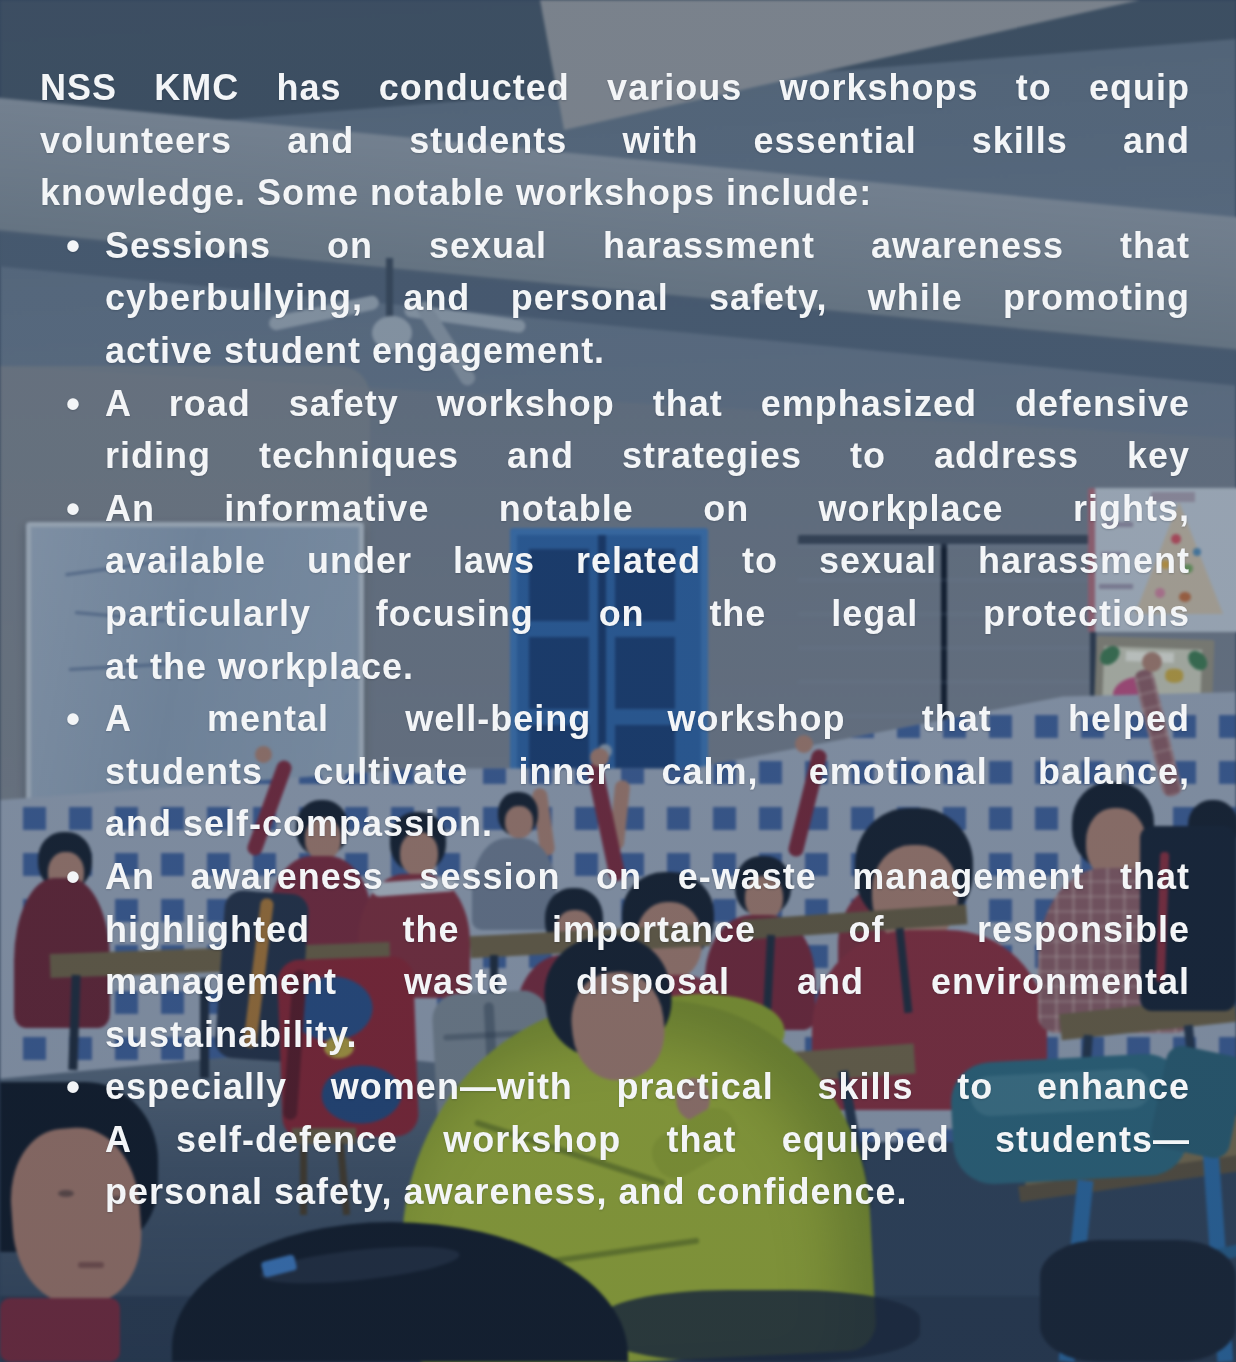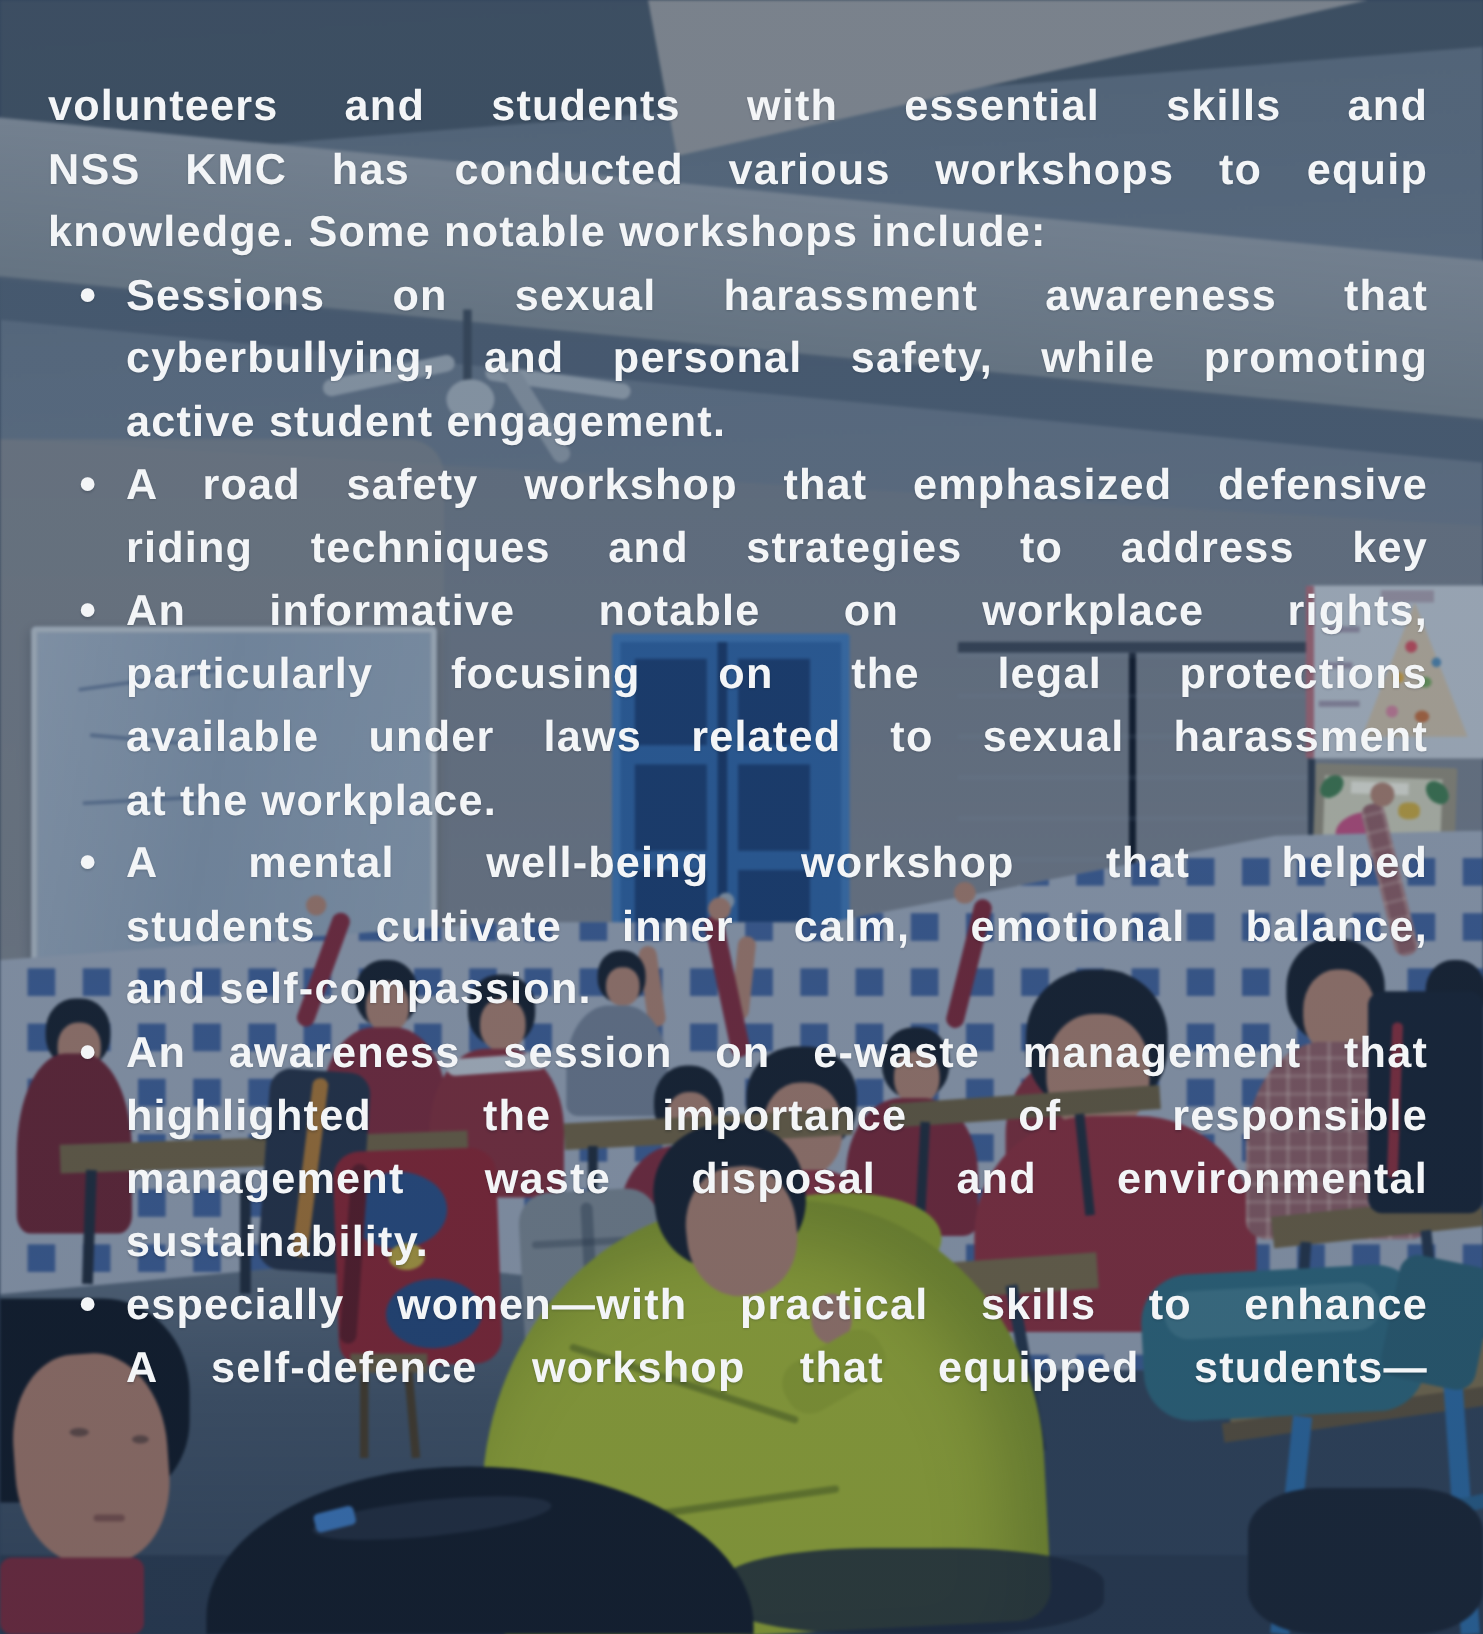--- a/index.html
+++ b/index.html
@@ -253,42 +253,42 @@
     <div>
       <div class="abs" style="left:172px;top:1222px;width:456px;height:140px;background:#161f2d;border-radius:48% 52% 0 0/90% 95% 0 0;"></div>
       <div class="abs" style="left:260px;top:1250px;width:200px;height:30px;background:rgba(110,135,170,.18);border-radius:50%;transform:rotate(-6deg);"></div>
       <div class="abs" style="left:262px;top:1258px;width:34px;height:16px;background:#3f7cc4;border-radius:4px;transform:rotate(-14deg);"></div>
     </div>
   </div>
 
   <div class="overlay"></div>
 
   <div class="content">
+    <div class="ln">NSS KMC has conducted various workshops to equip</div>
     <div class="ln">volunteers and students with essential skills and</div>
-    <div class="ln">NSS KMC has conducted various workshops to equip</div>
     <div class="ln last">knowledge. Some notable workshops include:</div>
 
     <div class="bullet">
       <span class="dot">•</span>
       <div class="ln">Sessions on sexual harassment awareness that</div>
       <div class="ln">cyberbullying, and personal safety, while promoting</div>
       <div class="ln last">active student engagement.</div>
     </div>
 
     <div class="bullet">
       <span class="dot">•</span>
       <div class="ln">A road safety workshop that emphasized defensive</div>
       <div class="ln">riding techniques and strategies to address key</div>
     </div>
 
     <div class="bullet">
       <span class="dot">•</span>
       <div class="ln">An informative notable on workplace rights,</div>
+      <div class="ln">available under laws related to sexual harassment</div>
       <div class="ln">particularly focusing on the legal protections</div>
-      <div class="ln">available under laws related to sexual harassment</div>
       <div class="ln last">at the workplace.</div>
     </div>
 
     <div class="bullet">
       <span class="dot">•</span>
       <div class="ln">A mental well-being workshop that helped</div>
       <div class="ln">students cultivate inner calm, emotional balance,</div>
       <div class="ln last">and self-compassion.</div>
     </div>
 
@@ -297,15 +297,16 @@
       <div class="ln">An awareness session on e-waste management that</div>
       <div class="ln">highlighted the importance of responsible</div>
       <div class="ln">management waste disposal and environmental</div>
       <div class="ln last">sustainability.</div>
     </div>
 
     <div class="bullet">
       <span class="dot">•</span>
       <div class="ln">especially women—with practical skills to enhance</div>
       <div class="ln">A self-defence workshop that equipped students—</div>
+      <div class="ln last">personal safety, awareness, and confidence.</div>
     </div>
   </div>
 </div>
 
 </body></html>

